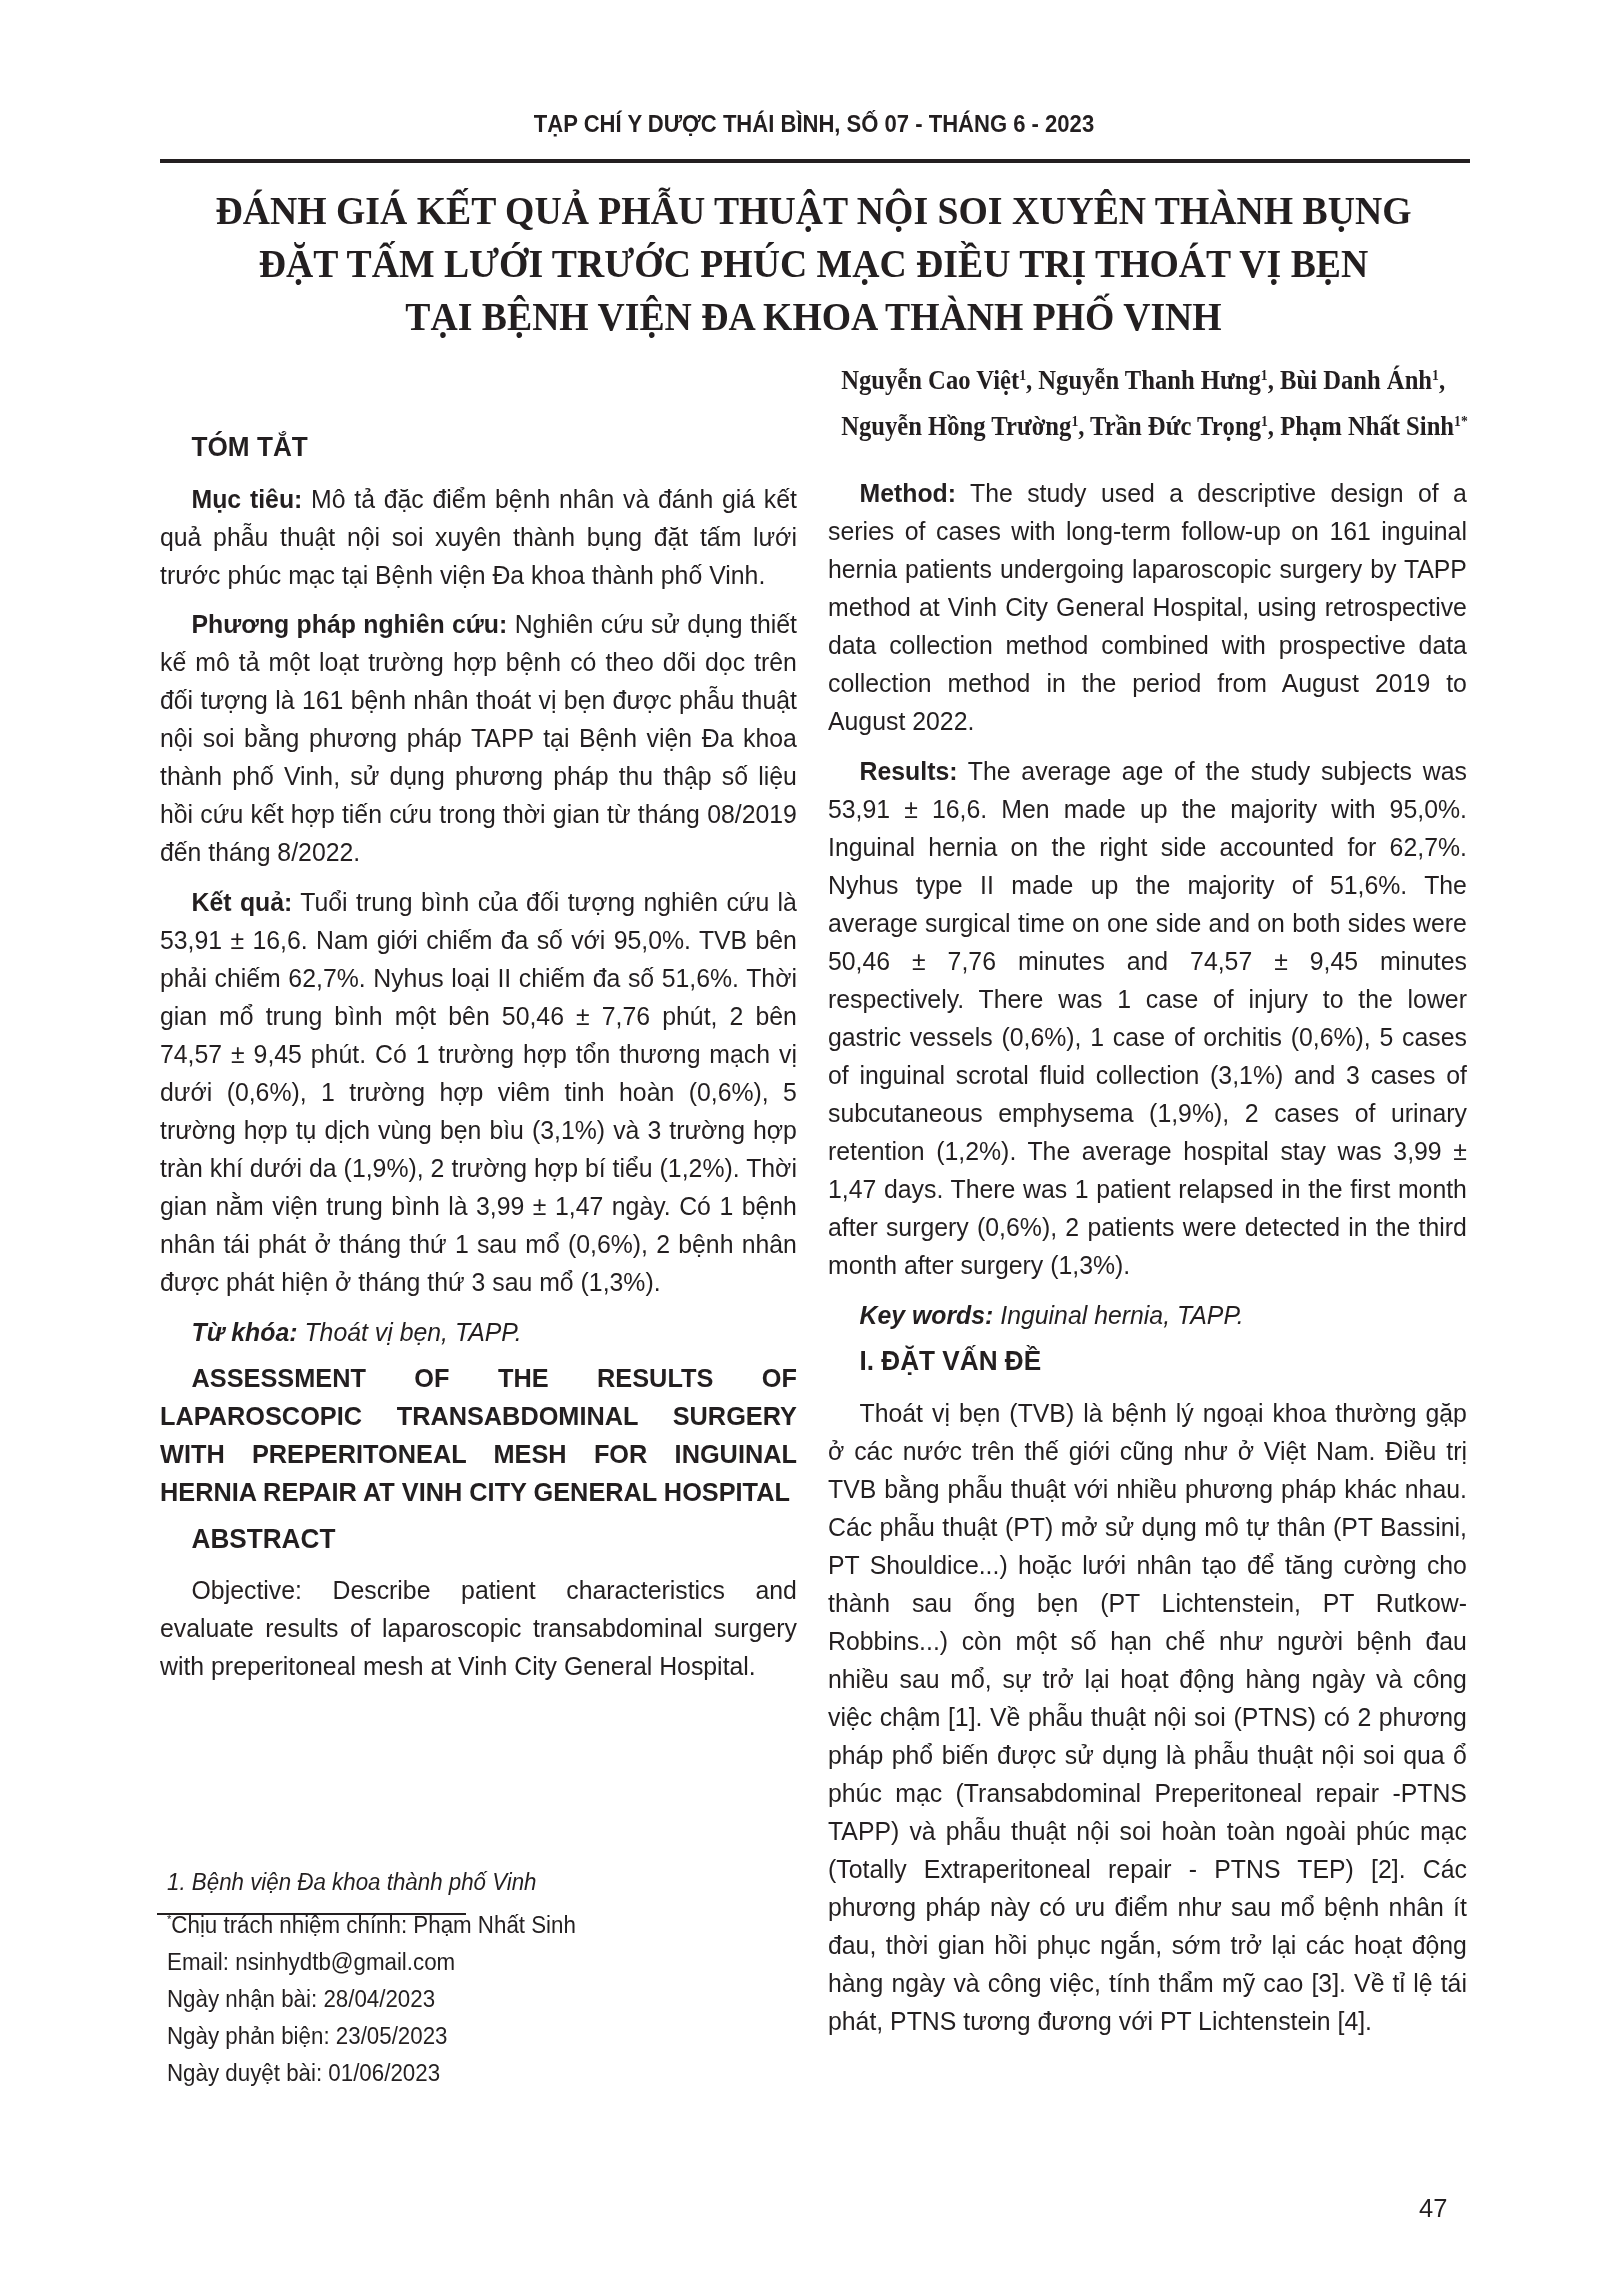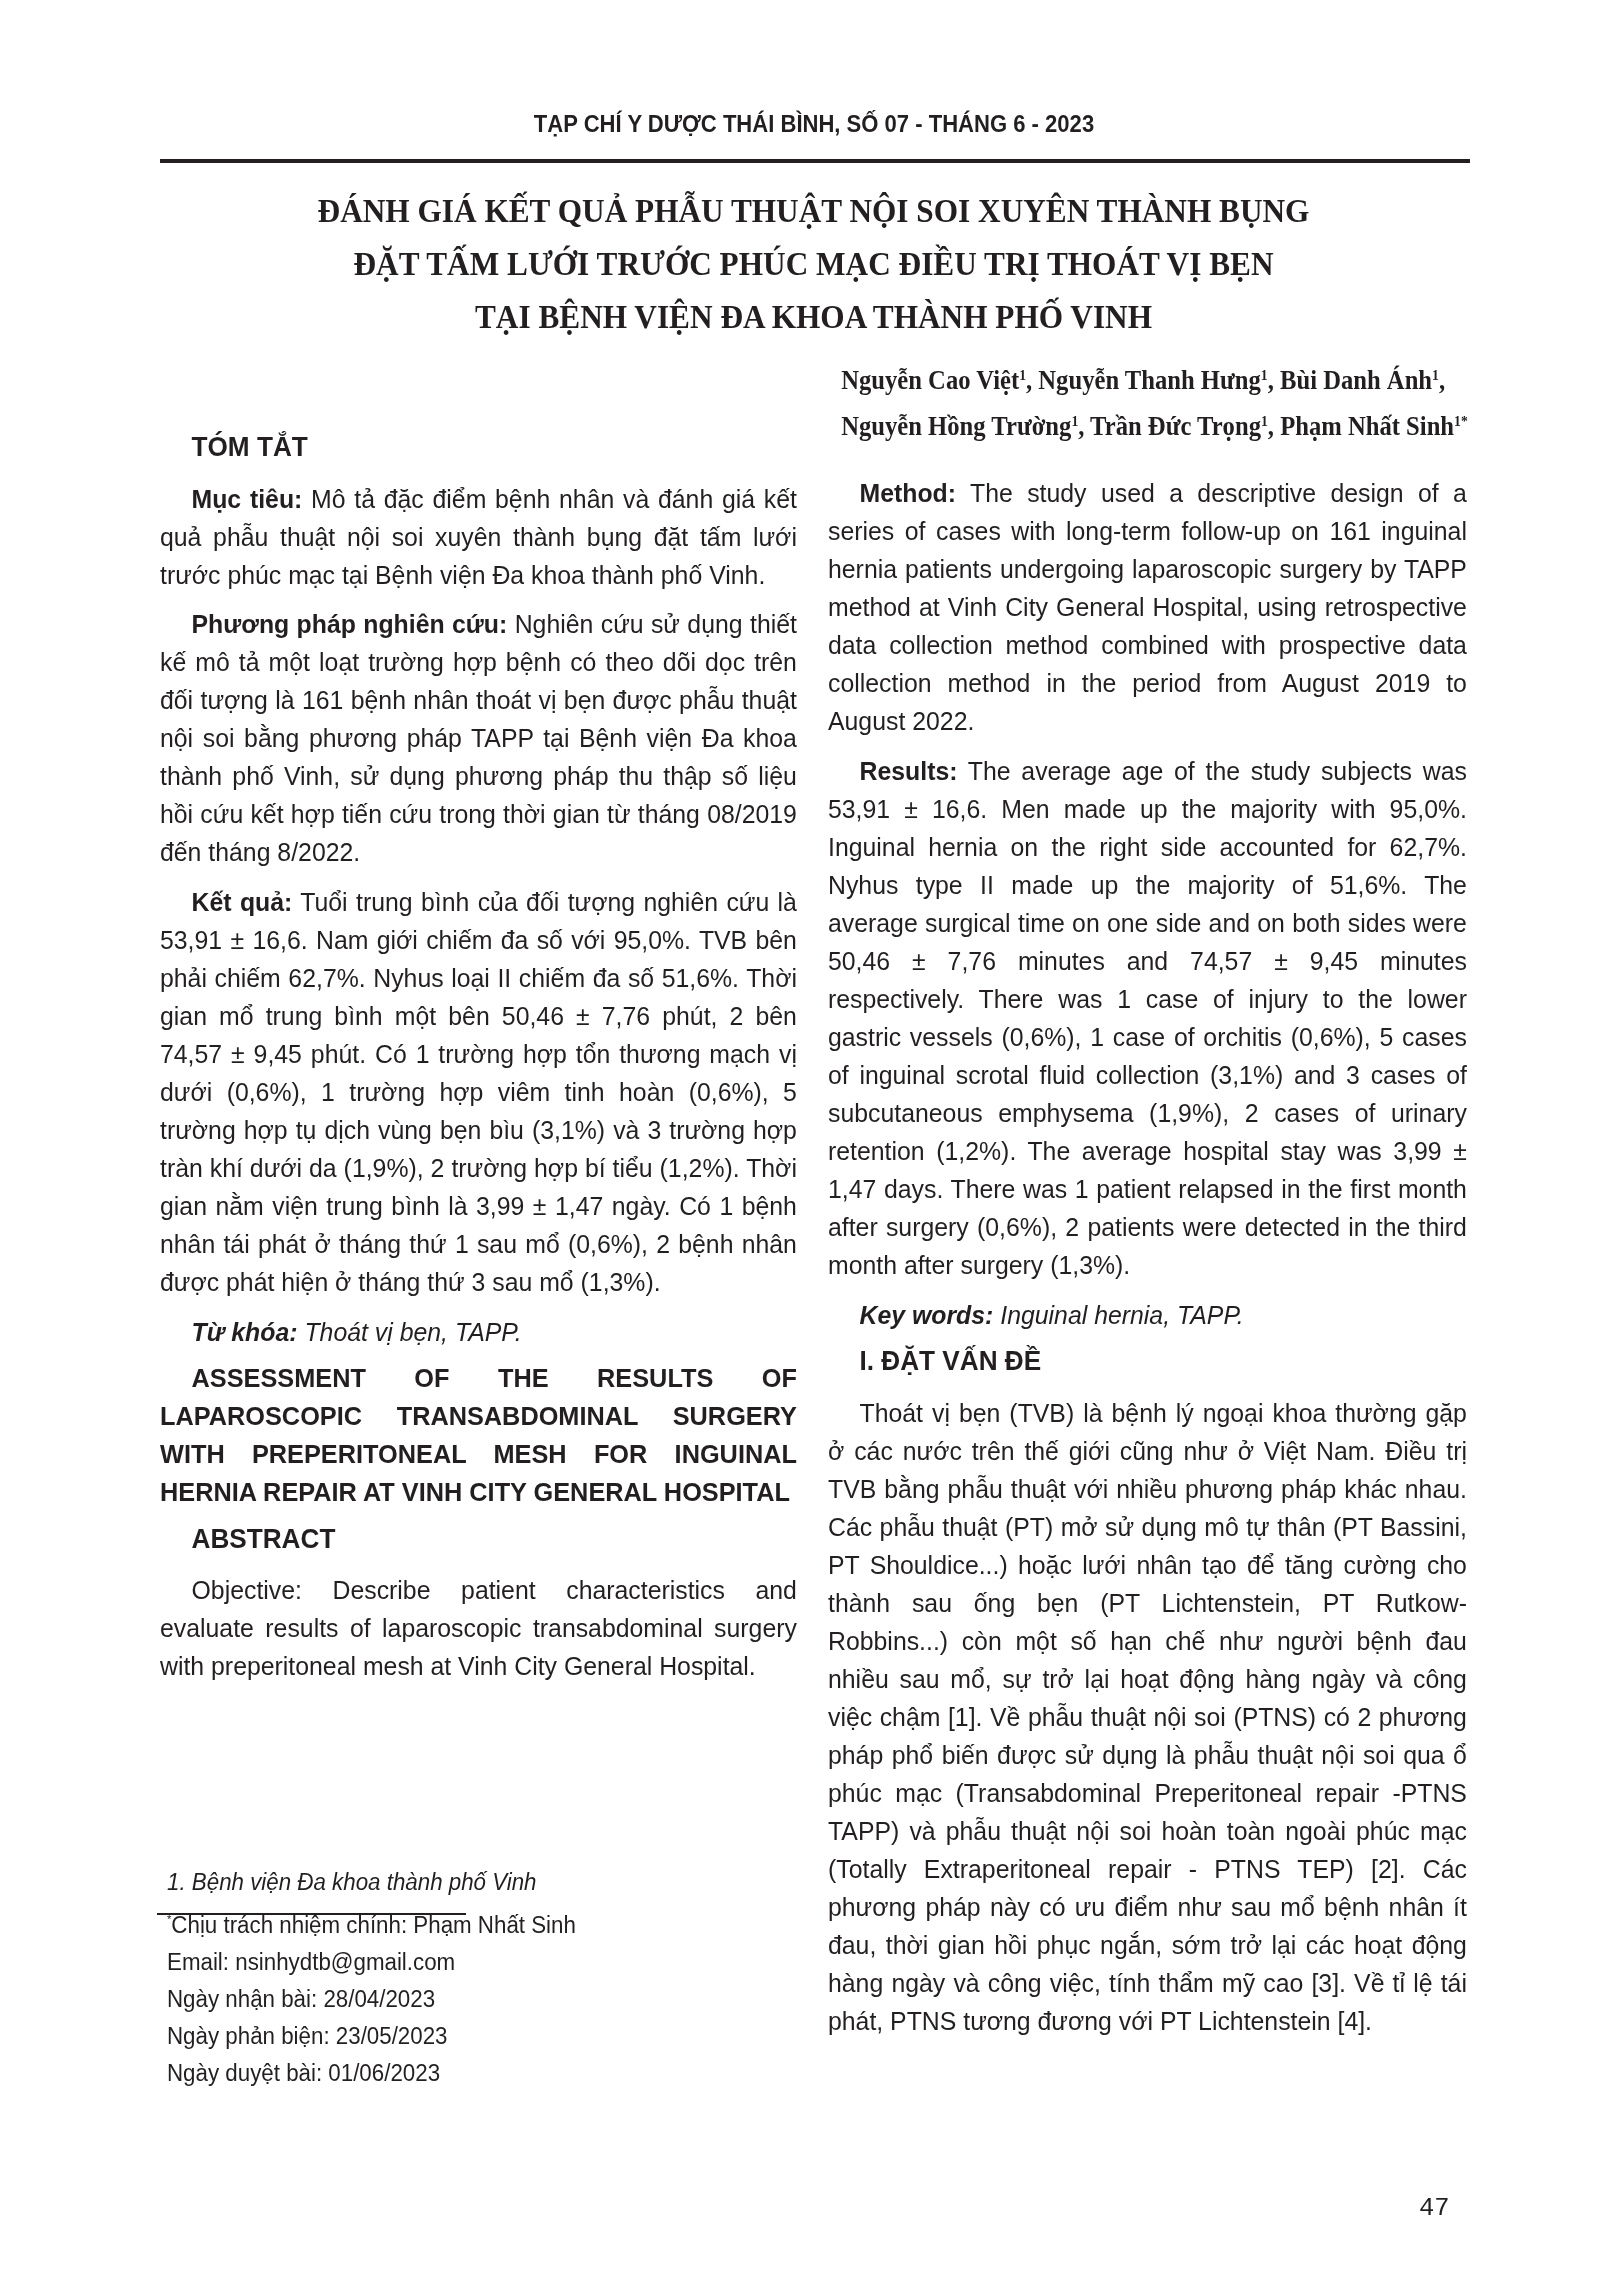--- a/index.html
+++ b/index.html
@@ -10,21 +10,21 @@
     position: absolute; left: 160px; width: 1308px; top: 110px;
     text-align: center; font-family: "Liberation Sans", sans-serif;
     font-weight: bold; font-size: 24.5px; letter-spacing: 0px;
     transform: scaleX(0.9); transform-origin: center;
   }
   .head-rule { position: absolute; left: 160px; width: 1310px; top: 159px; height: 3.9px; background: #231f20; }
 
   .title {
     position: absolute; left: 157px; width: 1313px; top: 184px;
     text-align: center; font-family: "Liberation Serif", serif; font-weight: bold;
-    font-size: 34px; line-height: 53px; margin: 0;
+    font-size: 41px; line-height: 53px; margin: 0;
   }
   .title .tline { display: block; transform: scaleX(0.92); transform-origin: center; }
 
   .authors {
     position: absolute; right: 153px; top: 355px; text-align: left;
     font-family: Liberation Serif, serif; font-weight: bold; font-size: 26.5px; line-height: 41px;
   }
   .authors .aline { display: block; transform: scaleX(0.93); transform-origin: right; }
   .authors sup { font-size: 14.7px; vertical-align: 8.8px; }
 
@@ -39,21 +39,21 @@
   .section-head { font-weight: bold; font-size: 27.4px; margin: 0 0 13.7px 33px; line-height: 39px; }
   .en-title { font-weight: bold; font-size: 26.5px; line-height: 38px; text-align: justify; text-align-last: left; margin: 7.8px 0 7.8px 0; text-indent: 33px; }
   .b { font-weight: bold; }
   .i { font-style: italic; }
 
   .footnote-rule { position: absolute; left: 157px; top: 1913px; width: 309px; height: 2px; background: #231f20; }
   .footnotes { position: absolute; left: 167px; top: 1864px; font-family: Liberation Sans, sans-serif; font-size: 23.5px; line-height: 37px; }
   .footnotes .fline { display: block; transform: scaleX(0.95); transform-origin: left; white-space: nowrap; }
   .footnotes sup { font-size: 11.8px; vertical-align: 9.8px; }
 
-  .page-number { position: absolute; left: 1419px; top: 2194px; font-family: Liberation Mono, monospace; font-size: 25.5px; }
+  .page-number { position: absolute; left: 1419px; top: 2194px; font-family: Liberation Sans, sans-serif; font-size: 25.5px; }
 </style>
 </head>
 <body>
 
 <div class="page">
 
   <div class="running-head">TẠP CHÍ Y DƯỢC THÁI BÌNH, SỐ 07 - THÁNG 6 - 2023</div>
   <div class="head-rule"></div>
 
   <h1 class="title">

